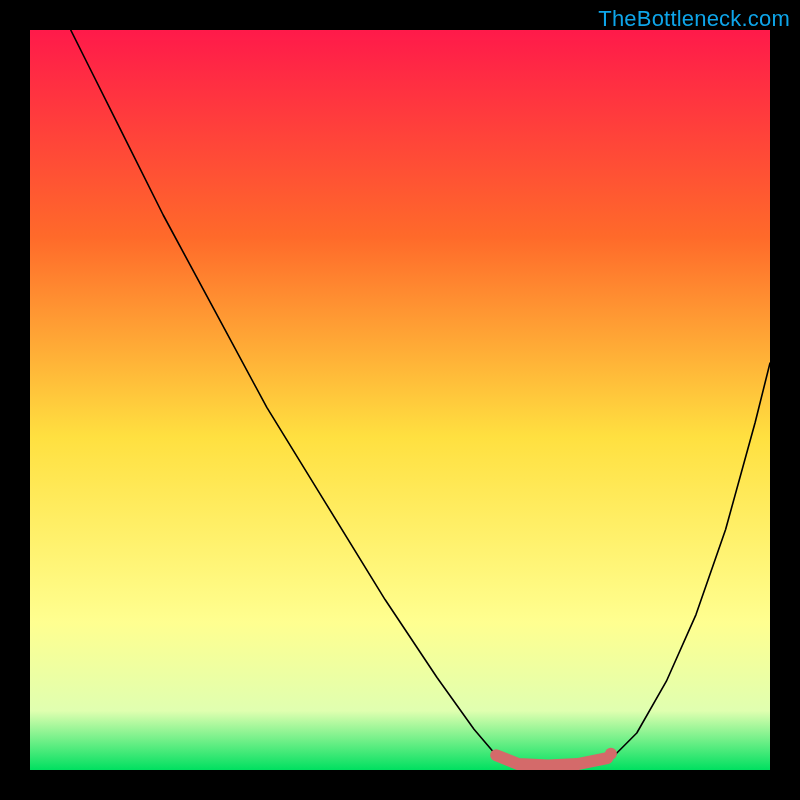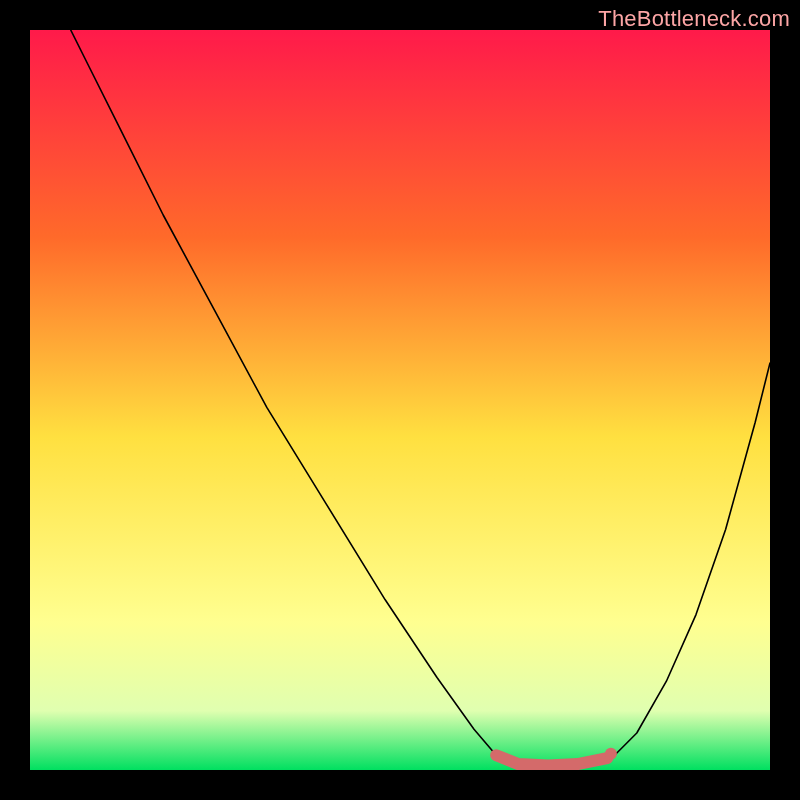--- a/index.html
+++ b/index.html
@@ -1,18 +1,18 @@
 <!DOCTYPE html>
 <html><head>
 <meta charset="utf-8">
 <style>
   * { margin: 0; padding: 0; box-sizing: border-box; }
   body { width: 800px; height: 800px; overflow: hidden; background: #000; font-family: Arial, sans-serif; }
   .frame { width: 800px; height: 800px; background: #000; position: relative; }
-  .watermark { position: absolute; top: 6px; right: 10px; color: #fca5a5; font-size: 22px; font-weight: 500; letter-spacing: 0.2px; }
+  .watermark { position: absolute; top: 6px; right: 10px; color: #0ea5e9; font-size: 22px; font-weight: 500; letter-spacing: 0.2px; }
   .plot-area { position: absolute; left: 30px; top: 30px; width: 740px; height: 740px; }
   .plot-area svg { width: 740px; height: 740px; display: block; }
 </style>
 </head>
 <body>
 
 <div class="frame">
   <div class="watermark">TheBottleneck.com</div>
   <div class="plot-area">
     <svg viewBox="0 0 740 740">

